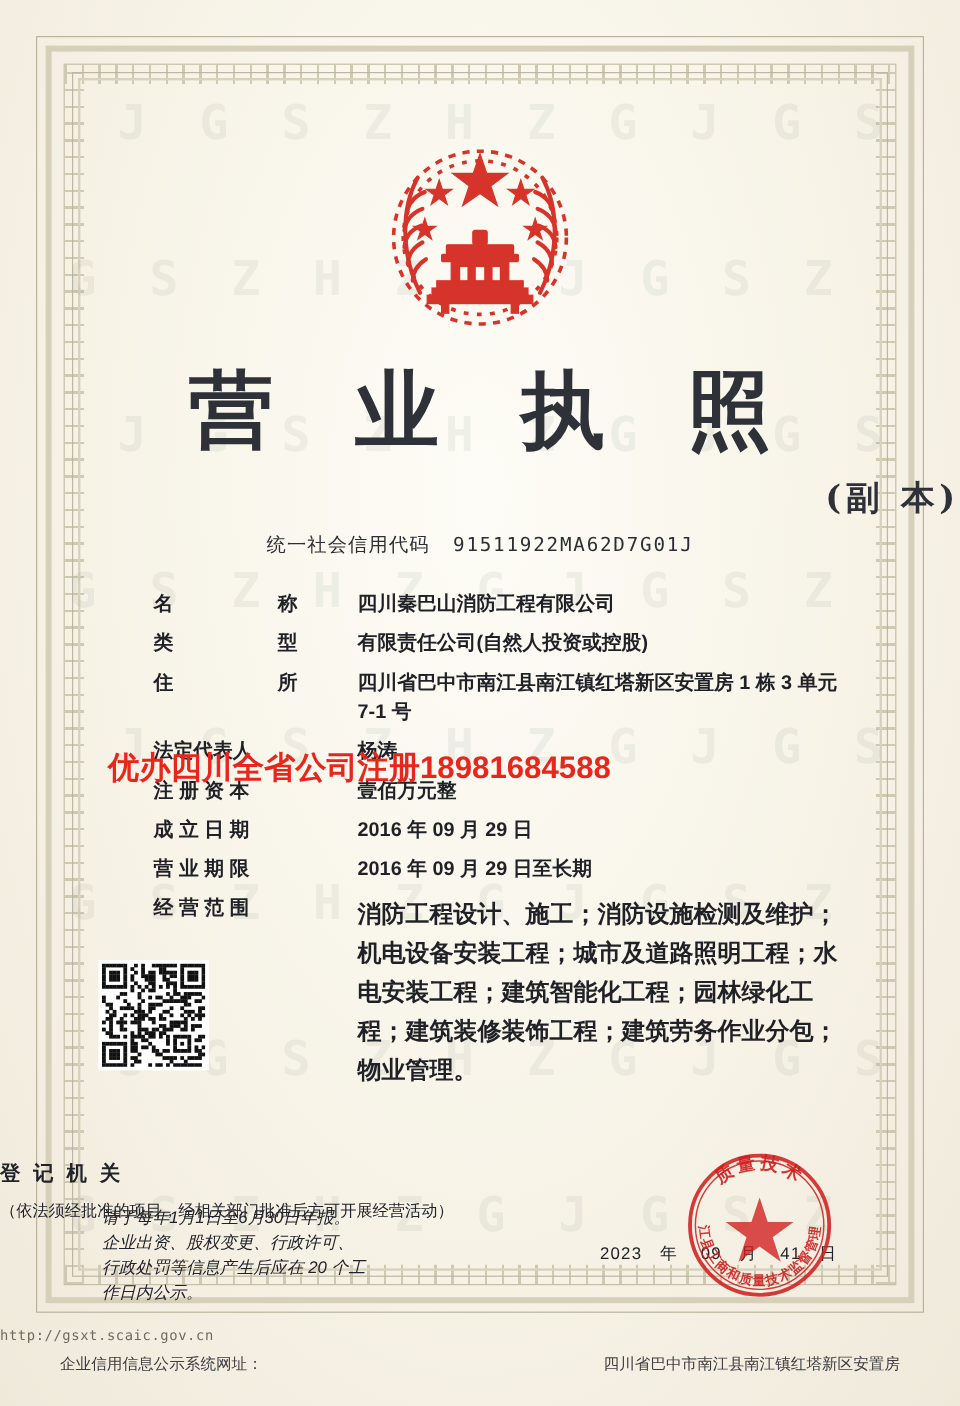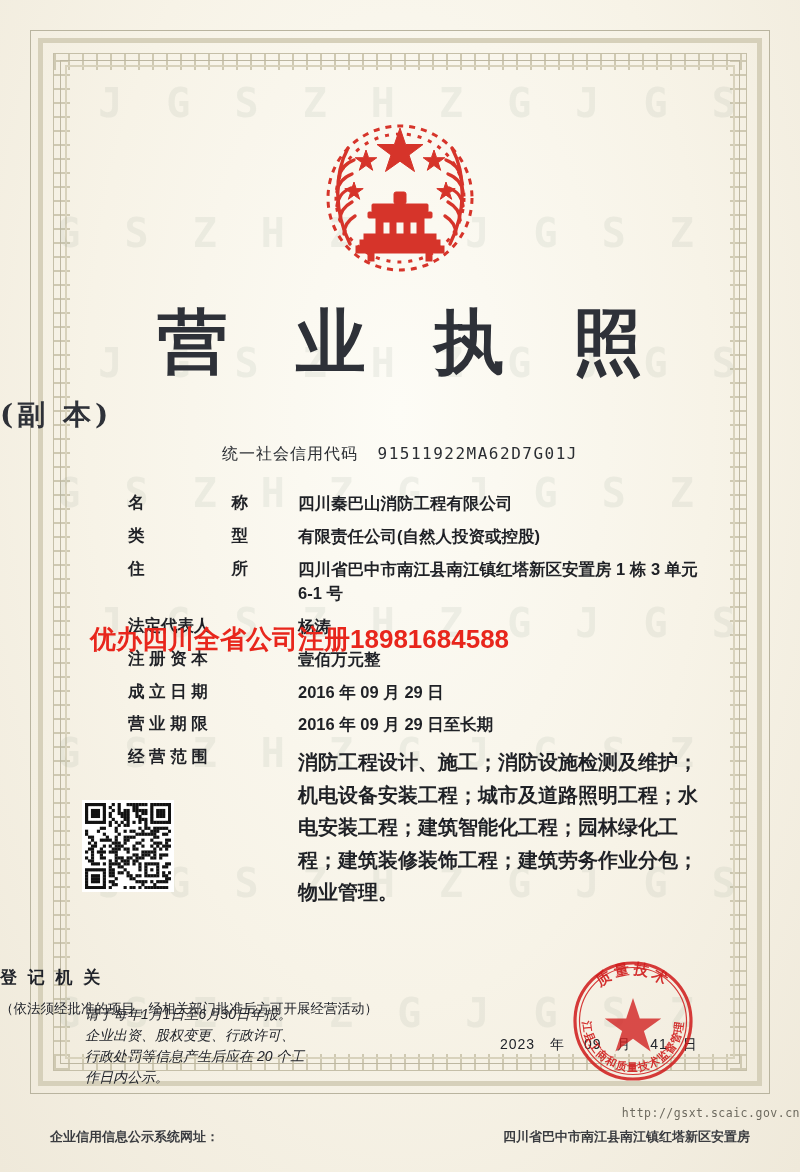--- a/index.html
+++ b/index.html
@@ -86,21 +86,21 @@
     text-align:center;
     font-family:"DejaVu Serif", serif;
     font-weight:bold;
     font-size:70px;
     letter-spacing:22px;
     color:#2e3138;
     text-indent:22px;
   }
   .subtitle{
     position:absolute;top:396px;left:0;right:0;
-    text-align:left;
+    text-align:right;
     font-family:"DejaVu Serif", serif;
     font-weight:bold;
     font-size:28px;
     letter-spacing:4px;
     color:#2e3138;
   }
   .uscc{
     position:absolute;top:444px;left:0;right:0;
     text-align:center;
     font-size:16px;
@@ -214,34 +214,33 @@
   .seal{
     position:absolute;
     left:558px;top:946px;
     width:150px;height:150px;
   }
 
   
   .footer-url{
     position:absolute;
     left:0;right:0;top:1106px;
-    text-align:right;
+    text-align:left;
     font-family:"DejaVu Sans Mono", monospace;
     font-size:11.5px;
     color:#6d6a5f;
     letter-spacing:.5px;
   }
   .footer{
     position:absolute;
     left:50px;right:50px;top:1128px;
     display:flex;
     justify-content:space-between;
     font-size:13px;
     color:#3a3c40;
-    font-weight:bold;
   }
   .footer .fl{letter-spacing:0;}
   .footer .fr{letter-spacing:0;}
 </style>
 </head>
 <body>
 
 <div class="page">
 
   <div class="border-outer"></div>
@@ -335,21 +334,21 @@
           <span>类</span>
           <span>型</span>
         </div>
         <div class="value">有限责任公司(自然人投资或控股)</div>
       </div>
       <div class="row">
         <div class="label">
           <span>住</span>
           <span>所</span>
         </div>
-        <div class="value">四川省巴中市南江县南江镇红塔新区安置房 1 栋 3 单元 6-1 号</div>
+        <div class="value">四川省巴中市南江县南江镇红塔新区安置房 1 栋 3 单元 7-1 号</div>
       </div>
       <div class="row">
         <div class="label">
           <span>法定代表人</span>
         </div>
         <div class="value">杨涛</div>
       </div>
       <div class="row capital">
         <div class="label">
           <span>注 册 资 本</span>

